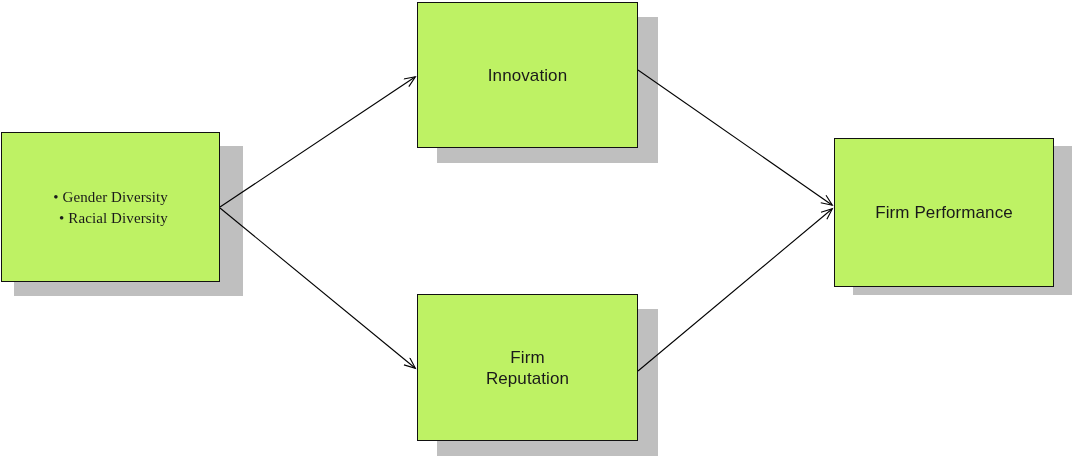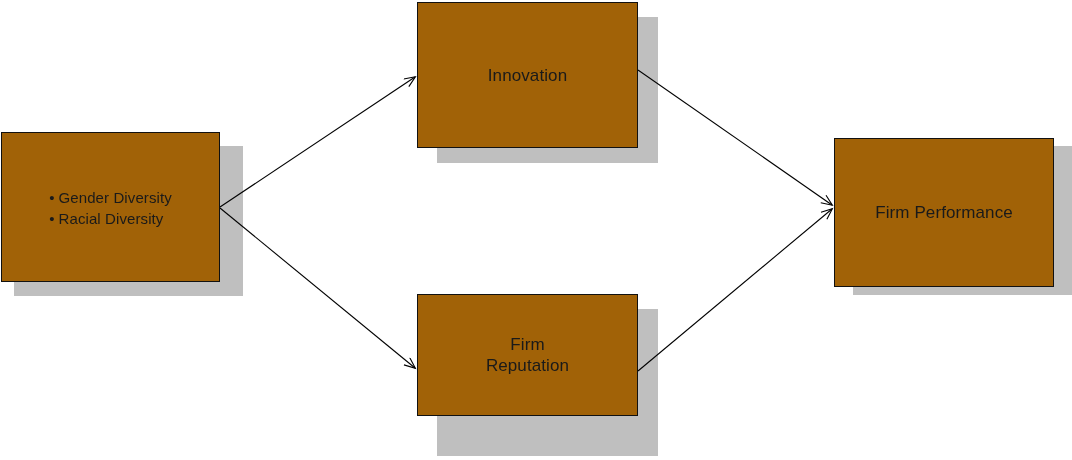--- a/index.html
+++ b/index.html
@@ -29,21 +29,21 @@
     top: 0;
     width: 1072px;
     height: 460px;
     z-index: 1;
     pointer-events: none;
   }
   .node {
     position: absolute;
     z-index: 2;
     box-sizing: border-box;
-    background: #a16207;
+    background: #bef264;
     border: 1.6px solid #111111;
     display: flex;
     flex-direction: column;
     align-items: center;
     justify-content: center;
     text-align: center;
   }
   .node-shadow {
     position: absolute;
     z-index: 0;
@@ -52,38 +52,39 @@
   .node-title {
     font-size: 17px;
     line-height: 21px;
     letter-spacing: 0.1px;
     white-space: pre-line;
   }
   .node-sublist {
     list-style: none;
     margin: 2px 0 0 0;
     padding: 0;
-    text-align: left;
+    text-align: right;
+    font-family: Liberation Serif, serif;
   }
   .node-sublist li {
     font-size: 15px;
     line-height: 21px;
     letter-spacing: 0.1px;
     white-space: nowrap;
   }
   .bullet-dot {
     display: inline-block;
     margin-right: 4px;
   }
   
   #node-board-diversity      { left: 1px;   top: 132px; width: 219px; height: 150px; }
   #shadow-board-diversity    { left: 14px;  top: 146px; width: 229px; height: 150px; }
   #node-innovation           { left: 417px; top: 2px;   width: 221px; height: 146px; }
   #shadow-innovation         { left: 437px; top: 17px;  width: 221px; height: 146px; }
-  #node-firm-reputation      { left: 417px; top: 294px; width: 221px; height: 122px; }
+  #node-firm-reputation      { left: 417px; top: 294px; width: 221px; height: 147px; }
   #shadow-firm-reputation    { left: 437px; top: 309px; width: 221px; height: 147px; }
   #node-firm-performance     { left: 834px; top: 132px; width: 220px; height: 149px; margin-top: 6px; }
   #shadow-firm-performance   { left: 853px; top: 146px; width: 220px; height: 149px; }
 </style>
 </head>
 <body>
 
 <div id="diagram-root">
 
   <div class="node-shadow" id="shadow-board-diversity"></div>

